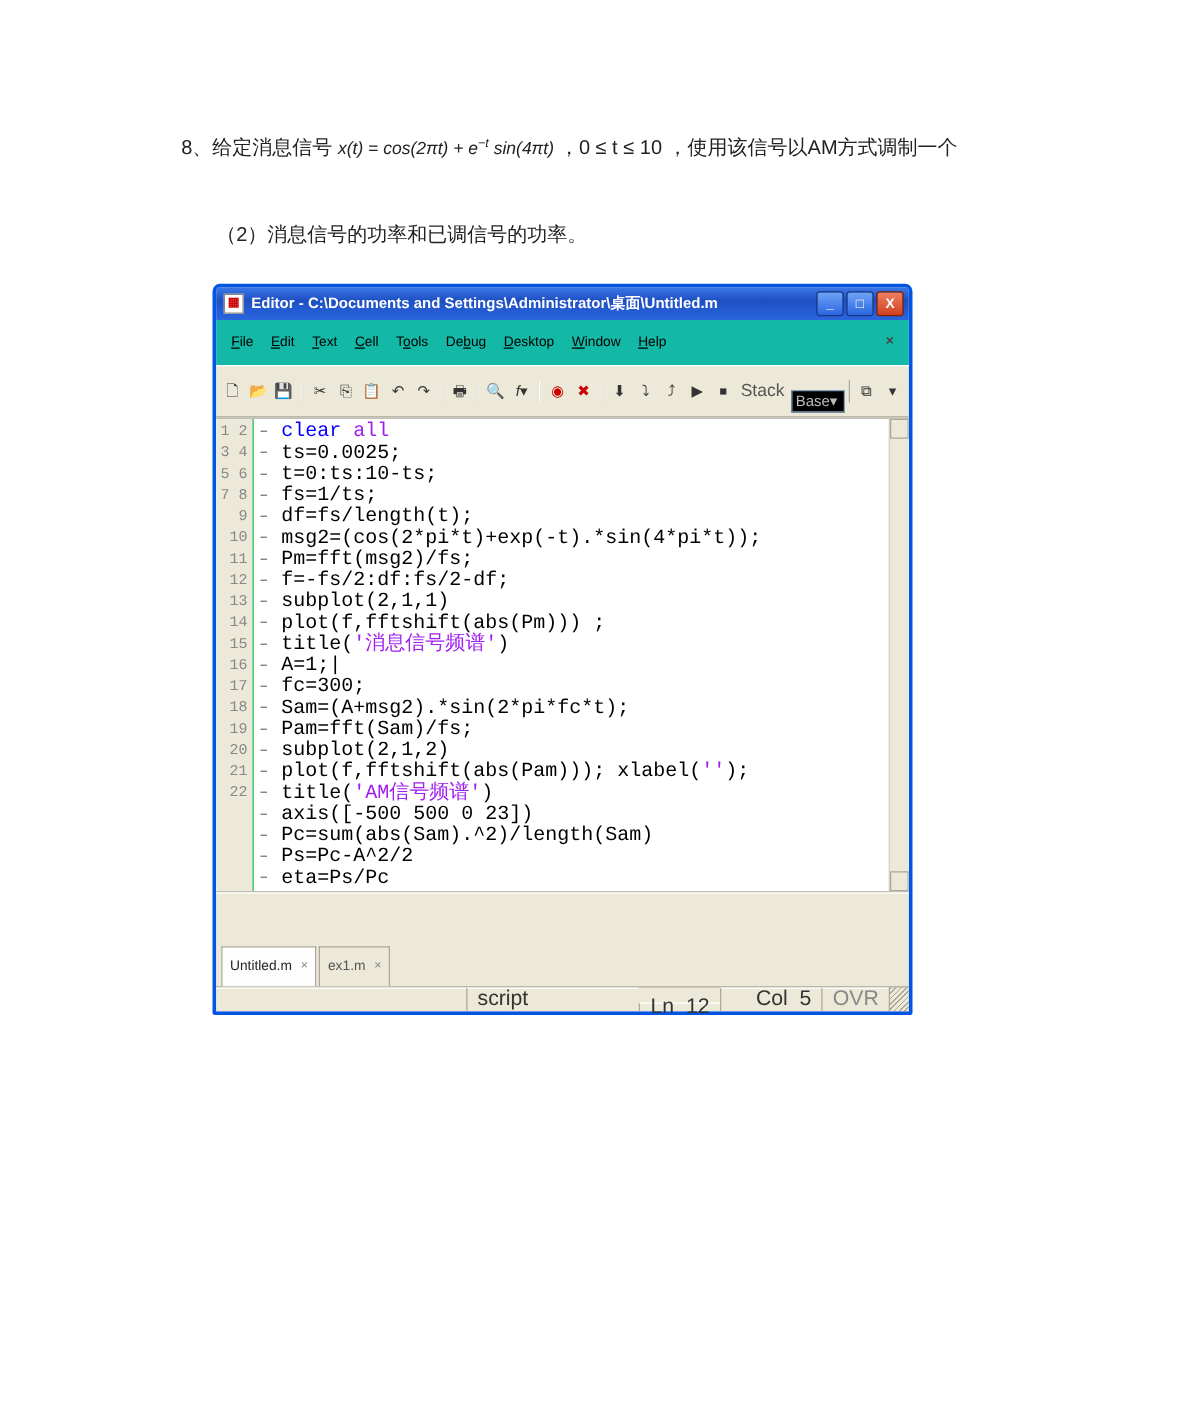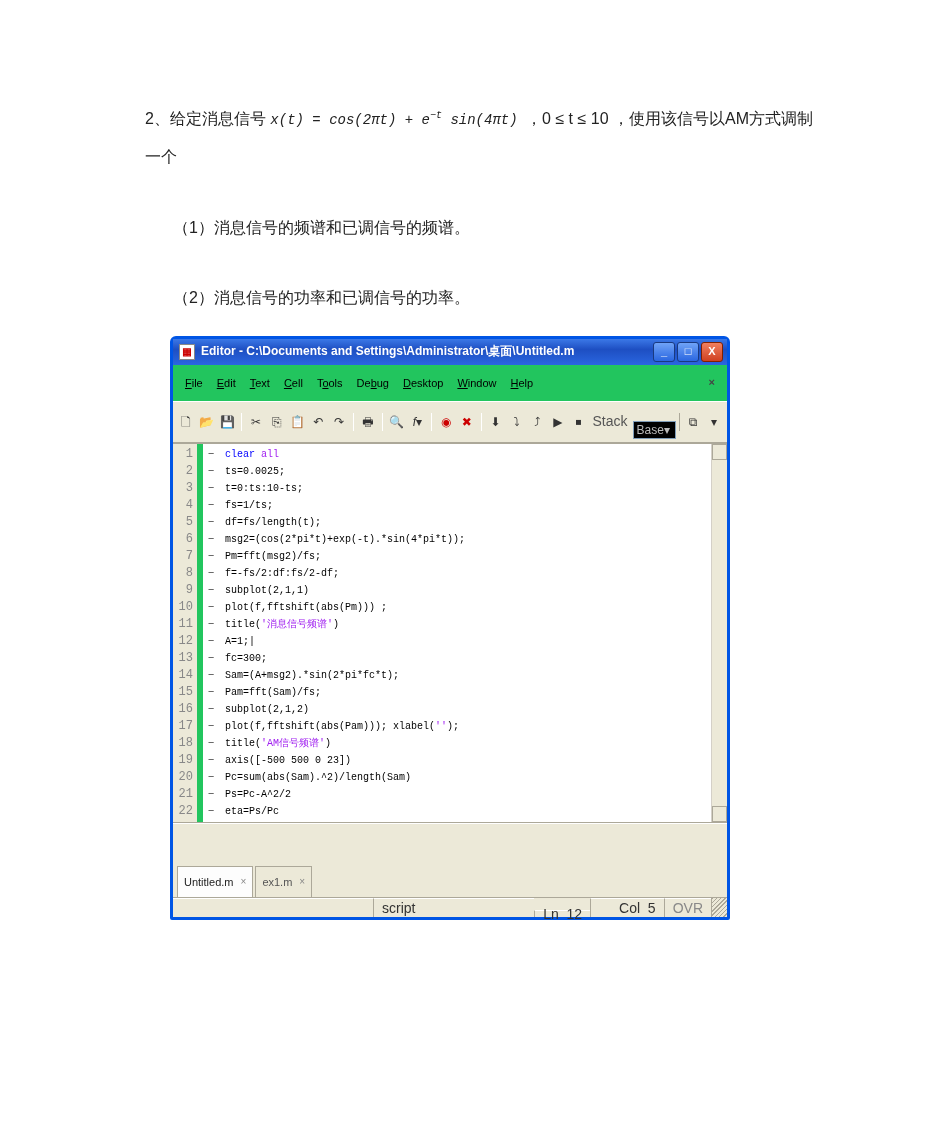--- a/index.html
+++ b/index.html
@@ -10,21 +10,21 @@
     background: #fff;
     width: 945px;
   }
   .doc {
     padding: 100px 130px 40px 145px;
     font-size: 16px;
     color: #222;
     line-height: 2.4;
   }
   .doc p { margin: 0 0 18px 0; }
-  .formula { font-family: Liberation Mono, monospace; font-style: italic; font-size: 14px; }
+  .formula { font-family: Liberation Sans, sans-serif; font-style: italic; font-size: 14px; }
   .formula sup { font-size: 10px; }
   .doc .indent { padding-left: 28px; }
   .doc .sp { margin-top: 32px; }
 
   
   .win {
     width: 560px;
     margin: 10px 0 0 25px;
     border: 3px solid #0055e5;
     border-radius: 6px 6px 2px 2px;
@@ -57,21 +57,21 @@
     background: linear-gradient(#6fa3f7,#2a66e0);
     border: 1px solid #1a3a80;
     border-radius: 3px;
     display: flex; align-items: center; justify-content: center;
     color: #fff; font-weight: bold; font-size: 11px;
     cursor: pointer;
   }
   .tb-btn.close { background: linear-gradient(#f08060,#d04020); border-color:#802000; }
 
   .menubar {
-    background: #22c55e;
+    background: #14b8a6;
     padding: 3px 6px;
     color: #000;
     display: flex;
     gap: 2px;
     position: relative;
   }
   .menubar span { padding: 2px 6px; cursor: pointer; }
   .menubar span u { text-decoration: underline; }
   .menubar .xclose {
     position: absolute;
@@ -118,42 +118,42 @@
     display: flex;
     background: #fff;
     border-top: 1px solid #aca899;
     border-bottom: 1px solid #aca899;
     height: 380px;
     overflow: hidden;
   }
   .gutter {
     width: 30px;
     background: #ece9d8;
-    border-right: 6px solid #22c55e;
+    border-right: 1px solid #22c55e;
     text-align: right;
     padding: 2px 4px 2px 0;
     font-family: "Courier New", monospace;
     font-size: 12px;
     color: #888;
     line-height: 17px;
   }
   .dashcol {
     width: 16px;
     padding: 2px 0;
     font-family: "Courier New", monospace;
     font-size: 12px;
     color: #555;
     line-height: 17px;
     text-align: center;
   }
   .codecol {
     flex: 1;
     padding: 2px 6px;
     font-family: "Courier New", monospace;
-    font-size: 10px;
+    font-size: 16px;
     line-height: 17px;
     color: #000;
     white-space: pre;
   }
   .kw { color: #0000ff; }
   .str { color: #a020f0; }
 
   .tabs {
     background: #ece9d8;
     border-top: 1px solid #fff;
@@ -171,21 +171,21 @@
     cursor: pointer;
     margin-top: 40px;
   }
   .tab.inactive { background: #ece9d8; color:#555; }
   .tab .x { color:#888; font-size:10px; padding-left:3px; }
 
   .statusbar {
     background: #ece9d8;
     border-top: 1px solid #aca899;
     display: flex;
-    font-size: 14px;
+    font-size: 17px;
     color: #333;
     height: 20px;
     align-items: stretch;
   }
   .statusbar .cell {
     border-left: 1px solid #aca899;
     border-top: 1px solid #fff;
     padding: 2px 8px;
     display: flex; align-items: center;
   }
@@ -210,27 +210,26 @@
     content:""; position:absolute; left:0; width:100%; height:16px;
     background:#ece9d8; border:1px solid #aca899; box-sizing:border-box;
   }
   .scrollbar-v::before{top:0;} .scrollbar-v::after{bottom:0;}
 </style>
 </head>
 <body>
 
 <div class="doc">
   <p>
-    <span>2、给定消息信号</span>
+    <span>8、给定消息信号</span>
     <span class="formula">
       <span>x(t) = cos(2πt) + e</span><sup>−t</sup><span> sin(4πt)</span>
     </span>
     <span> ，0 ≤ t ≤ 10 ，使用该信号以AM方式调制一个</span>
   </p>
-  <p class="indent sp">（1）消息信号的频谱和已调信号的频谱。</p>
   <p class="indent sp">（2）消息信号的功率和已调信号的功率。</p>
 
   <div class="win">
     <div class="titlebar">
       <div class="tb-icon">▦</div>
       <div class="tb-title">Editor - C:\Documents and Settings\Administrator\桌面\Untitled.m</div>
       <div class="tb-btns">
         <div class="tb-btn">_</div>
         <div class="tb-btn">□</div>
         <div class="tb-btn close">X</div>

